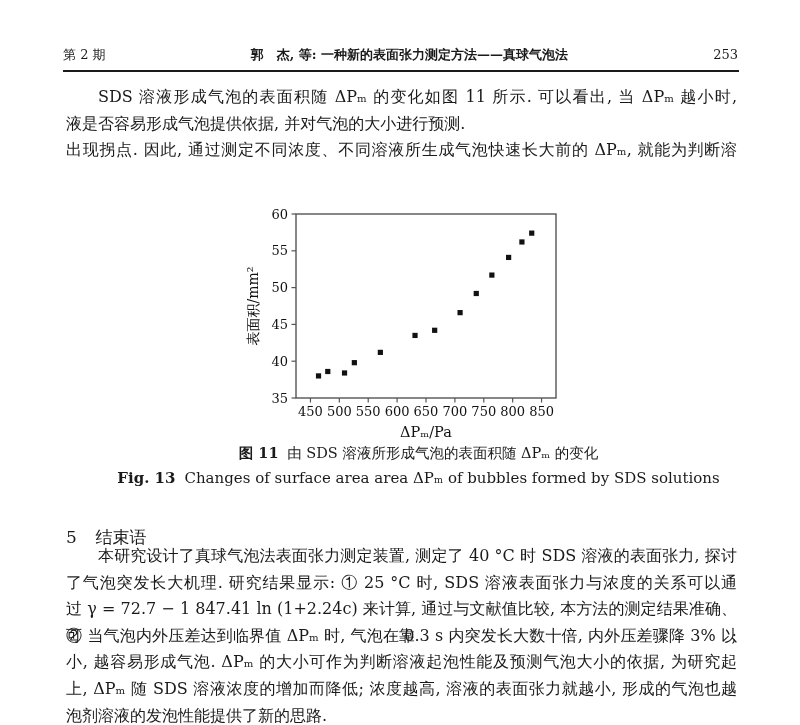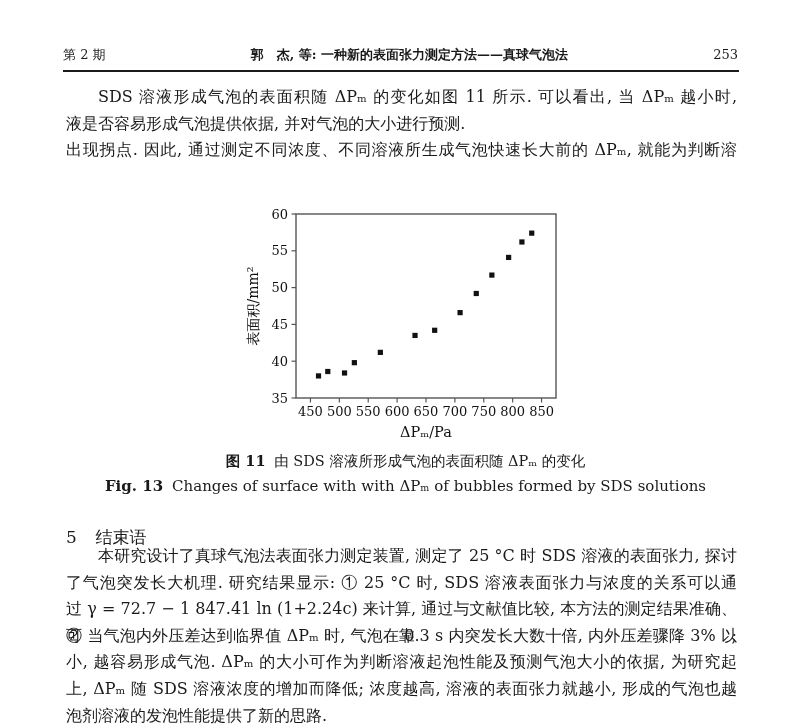--- a/index.html
+++ b/index.html
@@ -21,21 +21,21 @@
     position:absolute; left:63px; right:61px; top:70px;
     border-top:2px solid #1a1a1a; height:0;
   }
   .para { position:absolute; left:66px; width:671px; font-size:16px; line-height:26.6px; }
   .pline { height:26.6px; }
   .pline.just { text-align:justify; text-align-last:justify; }
   .pline.indent { text-indent:2em; }
   #para1 { top:84px; }
   #para2 { top:543px; }
   .chart-wrap { position:absolute; left:240px; top:202px; width:330px; height:242px; }
-  .caption { position:absolute; left:70px; width:671px; text-align:center;margin-top:8px; }
+  .caption { position:absolute; left:83px; width:671px; text-align:center; }
   .caption .cap-label { font-weight:bold; margin-right:0.6em; }
   #caption-zh { top:442px; font-size:14.5px; line-height:22px; }
   #caption-en { top:467px; font-size:15px; line-height:22px; }
   .section-heading {
     position:absolute; left:66px; top:522px;
     font-size:17px; font-weight:normal; line-height:30px;
   }
   .section-heading .sec-num { margin-right:1.1em; }
   svg text { font-family:"DejaVu Serif","Liberation Serif",serif; }
 </style>
@@ -103,29 +103,29 @@
         <rect x="279.31111111111113" y="37.36799999999999" width="5.2" height="5.2" fill="#111111"></rect>
         <rect x="289.1333333333333" y="28.536000000000023" width="5.2" height="5.2" fill="#111111"></rect>
         <text x="186" y="235" text-anchor="middle" font-size="14.5" fill="#111">ΔPₘ/Pa</text>
         <text x="18" y="104" text-anchor="middle" font-size="14" transform="rotate(-90 18 104)" fill="#111">表面积/mm²</text>
       </svg></div>
 
   <div class="caption" id="caption-zh">
     <span class="cap-label">图 11</span><span>由 SDS 溶液所形成气泡的表面积随 ΔPₘ 的变化</span>
   </div>
   <div class="caption" id="caption-en">
-    <span class="cap-label">Fig. 13</span><span>Changes of surface with with ΔPₘ of bubbles formed by SDS solutions</span>
+    <span class="cap-label">Fig. 13</span><span>Changes of surface area area ΔPₘ of bubbles formed by SDS solutions</span>
   </div>
 
   <div class="section-heading">
     <span class="sec-num">5</span><span>结束语</span>
   </div>
 
   <div class="para" id="para2">
-    <div class="pline indent just">本研究设计了真球气泡法表面张力测定装置, 测定了 25 °C 时 SDS 溶液的表面张力, 探讨</div>
+    <div class="pline indent just">本研究设计了真球气泡法表面张力测定装置, 测定了 40 °C 时 SDS 溶液的表面张力, 探讨</div>
     <div class="pline just">了气泡突发长大机理.  研究结果显示: ① 25 °C 时, SDS 溶液表面张力与浓度的关系可以通</div>
     <div class="pline just">过 γ = 72.7 − 1 847.41 ln (1+2.24c) 来计算, 通过与文献值比较, 本方法的测定结果准确、可靠;</div>
     <div class="pline just">② 当气泡内外压差达到临界值 ΔPₘ 时, 气泡在 0.3 s 内突发长大数十倍, 内外压差骤降 3% 以</div>
     <div class="pline just">小, 越容易形成气泡.  ΔPₘ 的大小可作为判断溶液起泡性能及预测气泡大小的依据, 为研究起</div>
     <div class="pline just">上, ΔPₘ 随 SDS 溶液浓度的增加而降低; 浓度越高, 溶液的表面张力就越小, 形成的气泡也越</div>
     <div class="pline">泡剂溶液的发泡性能提供了新的思路.</div>
   </div>
 
 </div>
 

